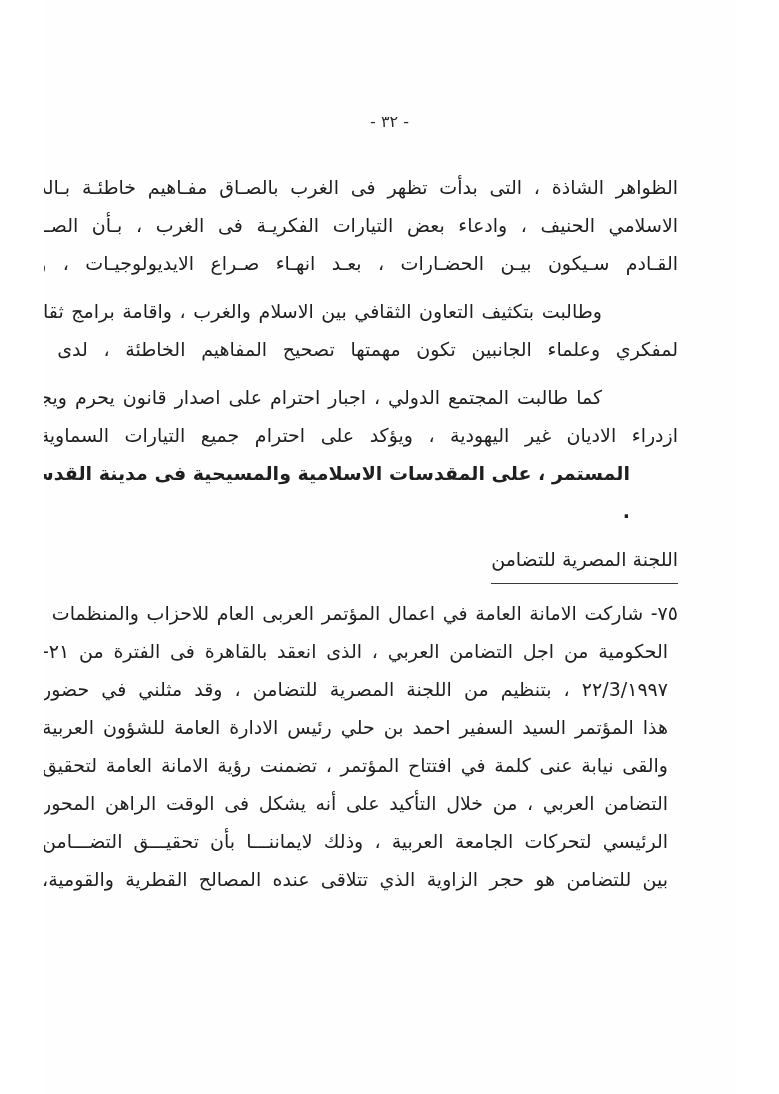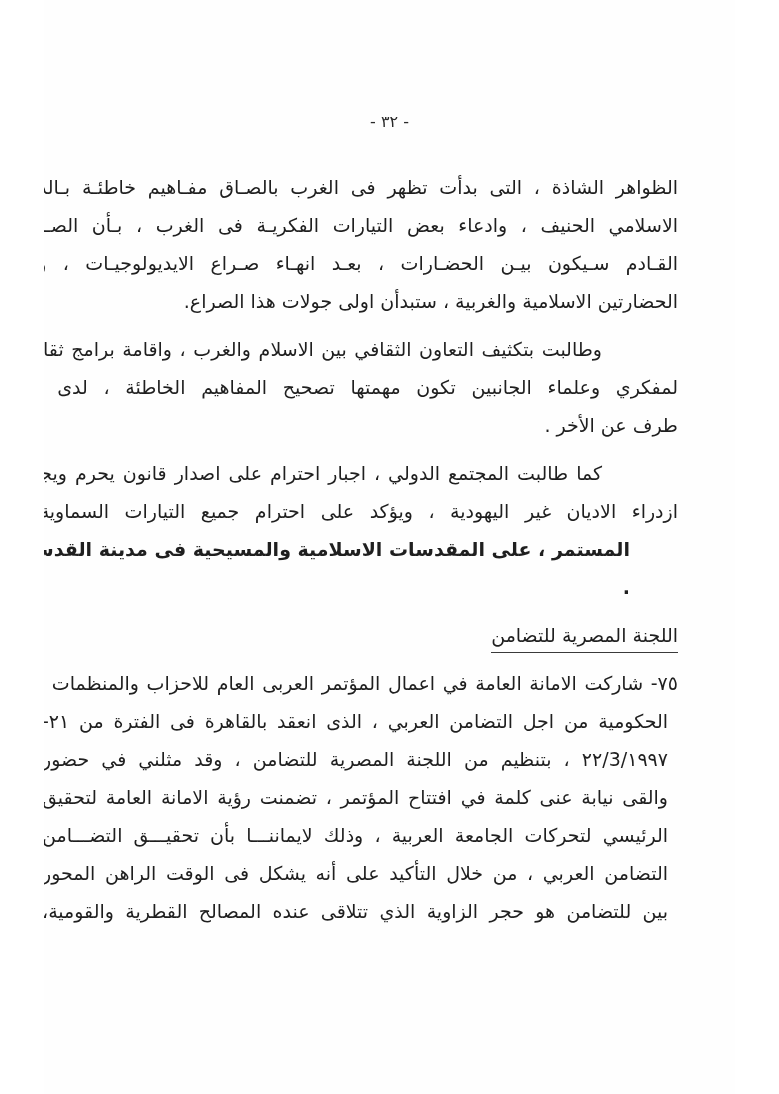--- a/index.html
+++ b/index.html
@@ -49,52 +49,51 @@
     text-align-last: right;
   }
   
   .ind0 { padding-right: 0; }
   .ind1 { padding-right: 10px; margin-left: 24px; }
   .ind2 { padding-right: 48px; font-weight: bold; }
   .ind3 { padding-right: 76px; }
   .heading .underlined {
     display: inline-block;
     border-bottom: 1.5px solid #3a3a3a;
-    padding-bottom: 2px;
+    padding-bottom: 9px;
     line-height: 30px;
   }
 </style>
 </head>
 <body>
 
 <div class="page">
   <div class="page-number">- ٣٢ -</div>
   <main class="document-body">
       <div class="para">
         <div class="line ind0 just">الظواهر الشاذة ، التى بدأت تظهر فى الغرب بالصـاق مفـاهيم خاطئـة بـالدين</div>
         <div class="line ind0 just">الاسلامي الحنيف ، وادعاء بعض التيارات الفكريـة فى الغرب ، بـأن الصـراع</div>
         <div class="line ind0 just">القـادم سـيكون بيـن الحضـارات ، بعـد انهـاء صـراع الايديولوجيـات ، وان</div>
-        <div class="line ind0 end">الحضارتين الاسلامية والغربية ، ستبدأن اولى جولات هذا الصراع.</div>
       </div>
       <div class="para">
         <div class="line ind3 just">وطالبت بتكثيف التعاون الثقافي بين الاسلام والغرب ، واقامة برامج ثقافية</div>
         <div class="line ind0 just">لمفكري وعلماء الجانبين تكون مهمتها تصحيح المفاهيم الخاطئة ، لدى كل</div>
-        <div class="line ind0 end">طرف عن الأخر .</div>
       </div>
       <div class="para">
         <div class="line ind3 just">كما طالبت المجتمع الدولي ، اجبار احترام على اصدار قانون يحرم ويجرم</div>
         <div class="line ind0 just">ازدراء الاديان غير اليهودية ، ويؤكد على احترام جميع التيارات السماوية ،</div>
         <div class="line ind2 end">المستمر ، على المقدسات الاسلامية والمسيحية فى مدينة القدس .</div>
       </div>
       <div class="para heading">
         <div class="line ind0 end"><span class="underlined">اللجنة المصرية للتضامن</span></div>
       </div>
       <div class="para">
         <div class="line ind0 just">٧٥- شاركت الامانة العامة في اعمال المؤتمر العربى العام للاحزاب والمنظمات غير</div>
         <div class="line ind1 just">الحكومية من اجل التضامن العربي ، الذى انعقد بالقاهرة فى الفترة من ٢١-</div>
         <div class="line ind1 just">١٩٩٧/3/٢٢ ، بتنظيم من اللجنة المصرية للتضامن ، وقد مثلني في حضور</div>
+        <div class="line ind1 just">هذا المؤتمر السيد السفير احمد بن حلي رئيس الادارة العامة للشؤون العربية</div>
         <div class="line ind1 just">والقى نيابة عنى كلمة في افتتاح المؤتمر ، تضمنت رؤية الامانة العامة لتحقيق</div>
+        <div class="line ind1 just">التضامن العربي ، من خلال التأكيد على أنه يشكل فى الوقت الراهن المحور</div>
         <div class="line ind1 just">الرئيسي لتحركات الجامعة العربية ، وذلك لايماننـــا بأن تحقيـــق التضـــامن</div>
-        <div class="line ind1 just">التضامن العربي ، من خلال التأكيد على أنه يشكل فى الوقت الراهن المحور</div>
         <div class="line ind1 just">بين للتضامن هو حجر الزاوية الذي تتلاقى عنده المصالح القطرية والقومية،</div>
       </div>
     </main>
 </div>
 
 </body></html>

